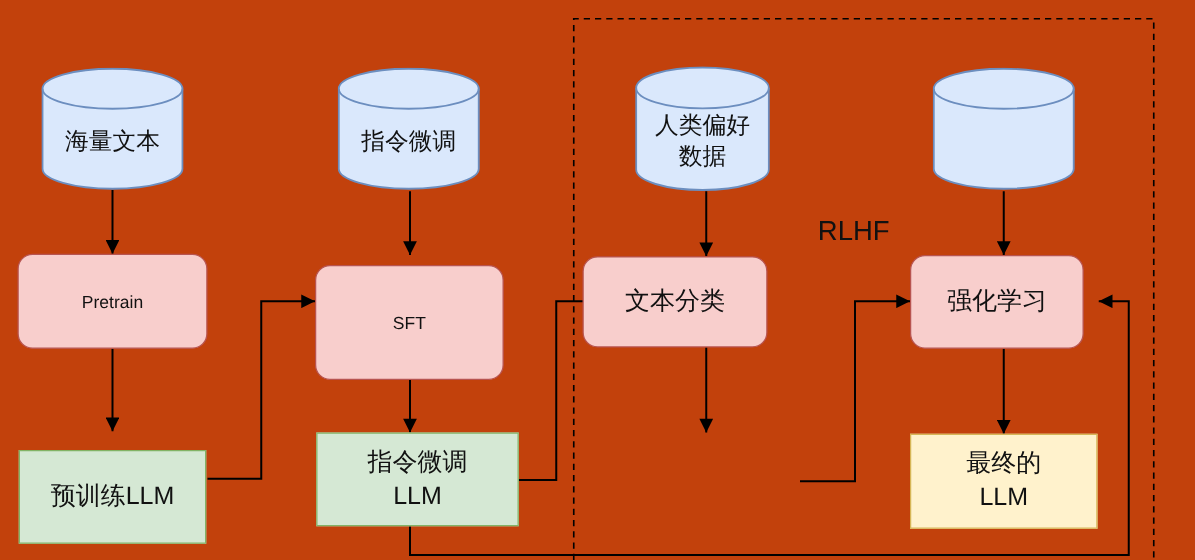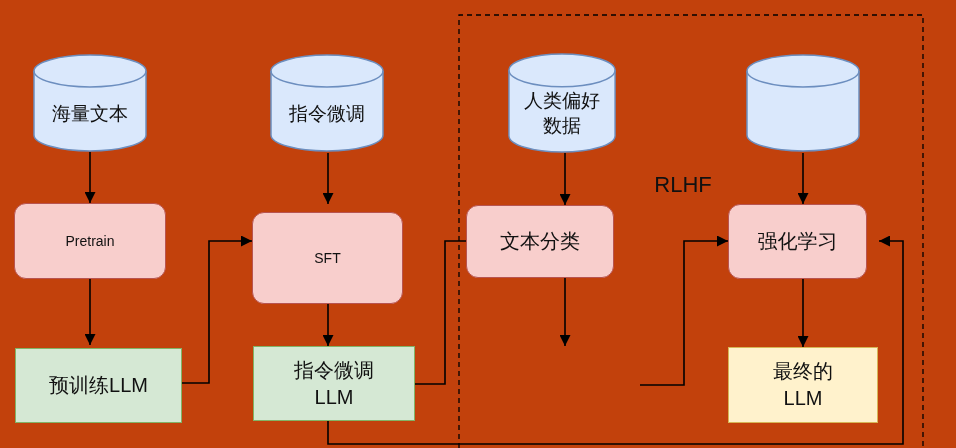--- a/index.html
+++ b/index.html
@@ -126,21 +126,21 @@
   </div>
 
   <div class="node process" style="left:466px;top:205px;width:148px;height:73px">
     <div class="node-label">文本分类</div>
   </div>
 
   <div class="node process" style="left:728px;top:204px;width:139px;height:75px">
     <div class="node-label">强化学习</div>
   </div>
 
-  <div class="node model" style="left:15px;top:348px;width:167px;height:75px">
+  <div class="node model" style="left:15px;top:360px;width:150px;height:75px">
     <div class="node-label">预训练LLM</div>
   </div>
 
   <div class="node model" style="left:253px;top:346px;width:162px;height:75px">
     <div class="node-label">指令微调
 LLM</div>
   </div>
 
 
   <div class="node final" style="left:728px;top:347px;width:150px;height:76px">

